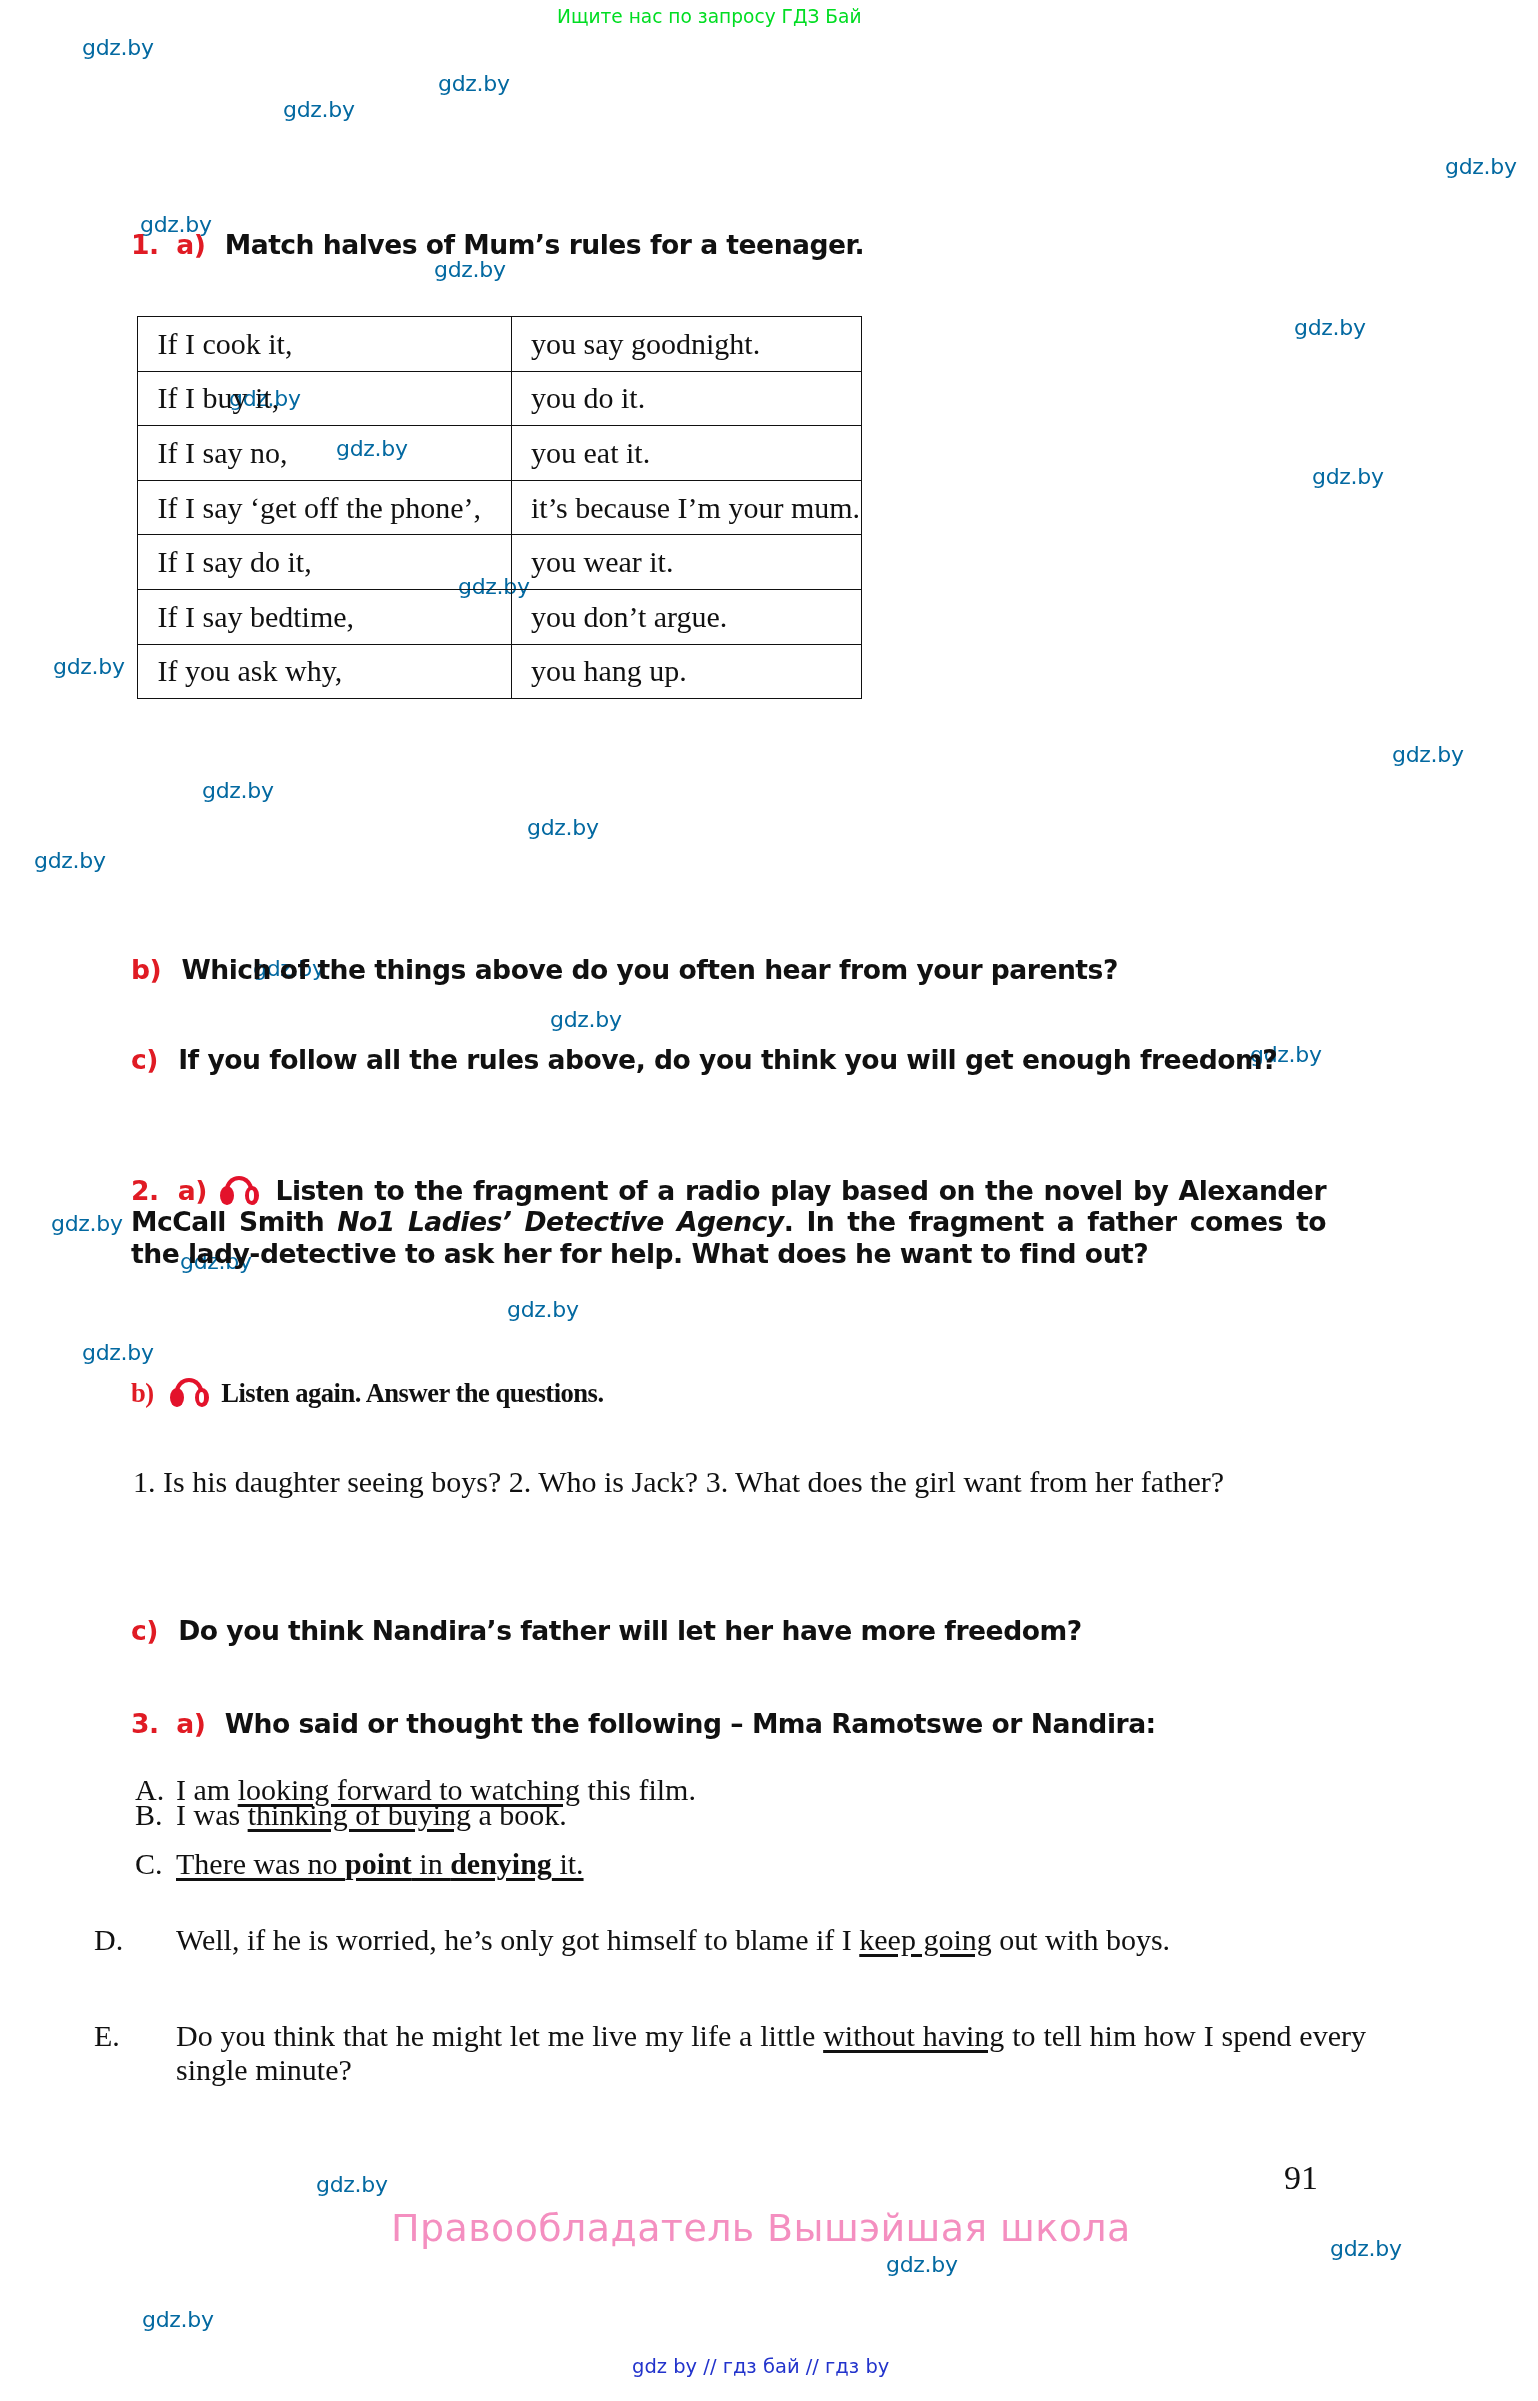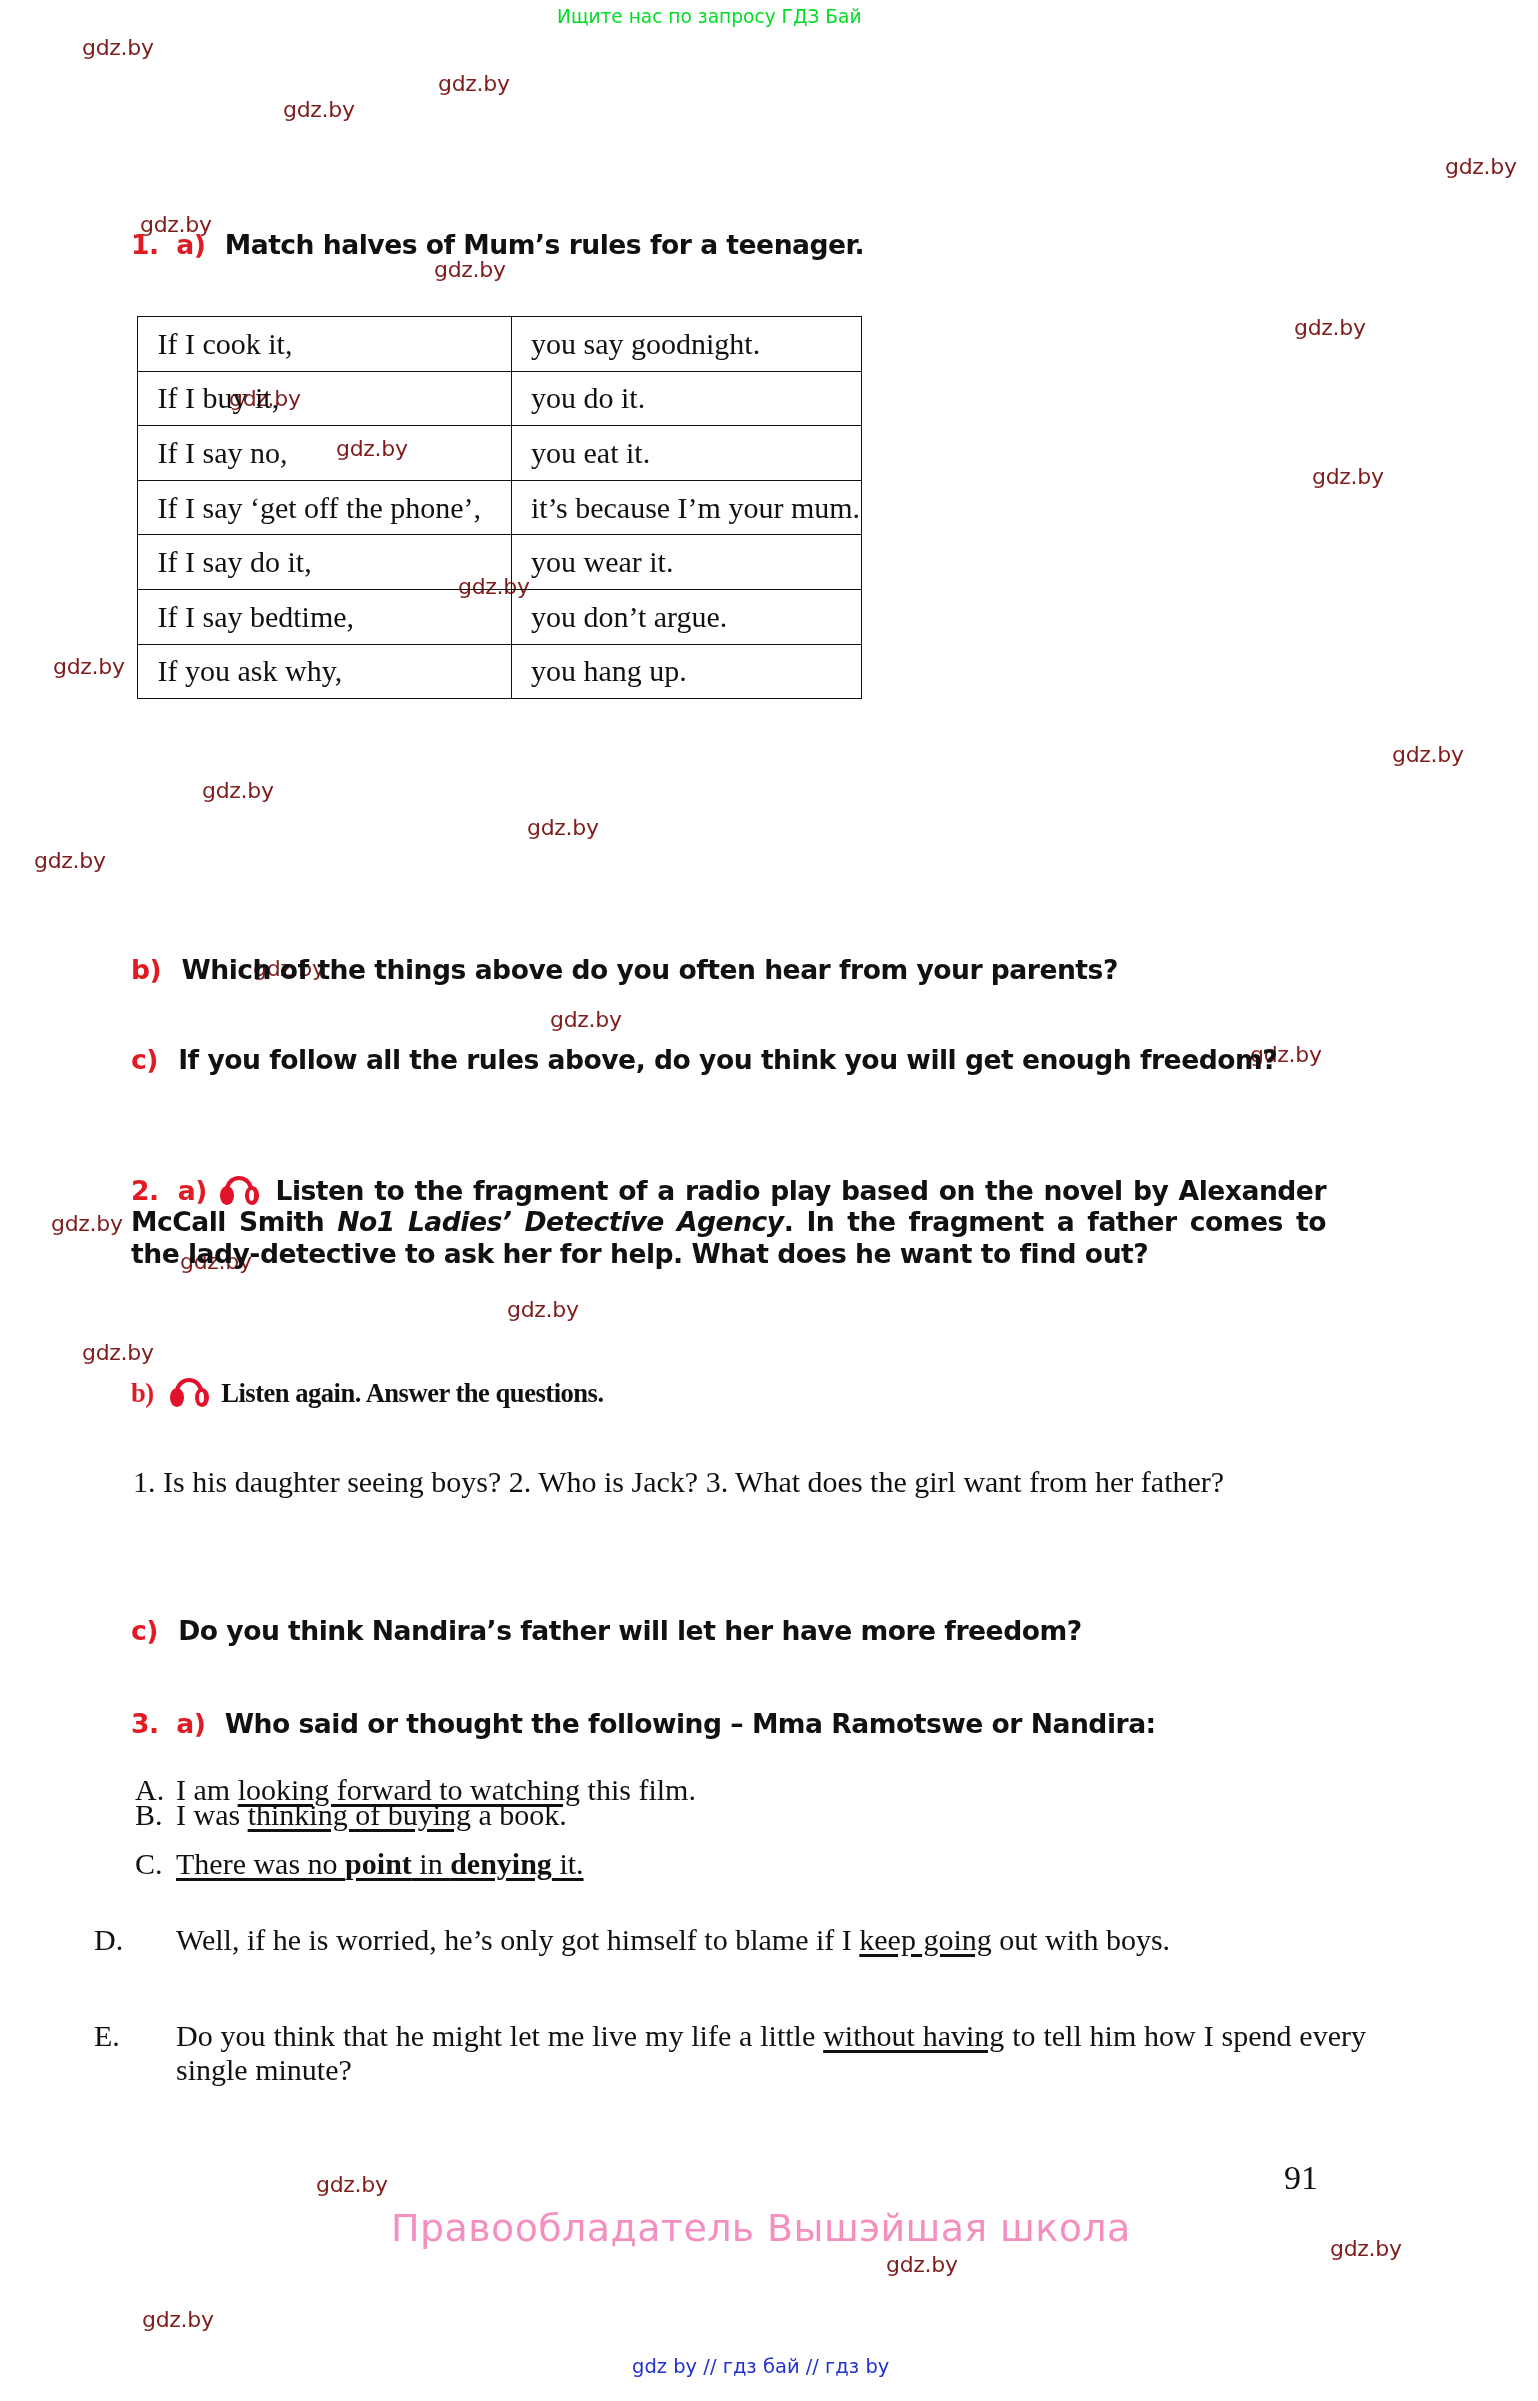--- a/index.html
+++ b/index.html
@@ -13,21 +13,21 @@
     background: #ffffff;
     font-family: "Liberation Serif", serif;
     overflow: hidden;
   }
 
   
   .wm {
     position: absolute;
     font-family: "DejaVu Sans", sans-serif;
     font-size: 22px;
-    color: #7f1d1d;
+    color: #0369a1;
     white-space: nowrap;
     letter-spacing: -0.3px;
   }
   .wm-green {
     position: absolute;
     font-family: "DejaVu Sans", sans-serif;
     font-size: 18.6px;
     color: #00dd22;
     white-space: nowrap;
   }

